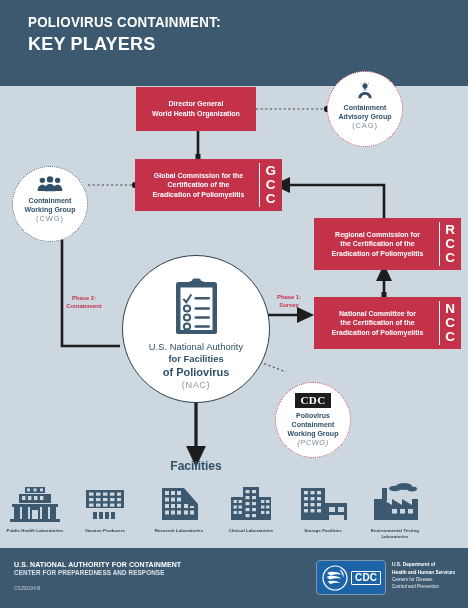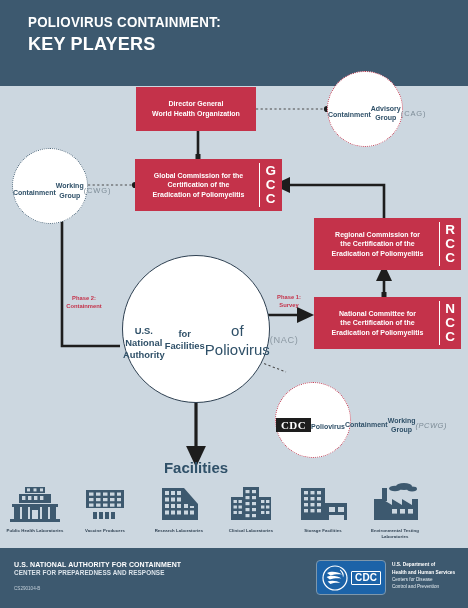--- a/index.html
+++ b/index.html
@@ -47,36 +47,36 @@
     font-size:13.5px;font-weight:bold;line-height:1.02;color:#fff;
     padding-left:6px;
   }
   .acr:before{
     content:"";position:absolute;left:0;top:8%;width:1px;height:84%;
     background:#fff;
   }
   
   .circle{
     position:absolute;border-radius:50%;background:#fff;
-    display:flex;align-items:center;justify-content:flex-start;
+    display:flex;flex-direction:column;align-items:center;justify-content:flex-start;
     box-sizing:border-box;text-align:center;
   }
   .circle.dotted-red{border:1.4px dotted #c4324a;}
   .circle.dotted-blue{border:1.4px dotted #3d596f;}
   .circle.solid-dark{border:1.4px solid #2f4152;}
   .c-label{font-size:7px;font-weight:bold;color:#2f5068;line-height:1.3;}
   .c-abbr{font-size:7.5px;font-weight:normal;color:#7d8c97;letter-spacing:.9px;}
   
   .phase{
     position:absolute;font-size:5.8px;font-weight:bold;color:#c4324a;
     line-height:1.35;text-align:center;
   }
   
   .fac-title{
-    position:absolute;font-size:15px;font-weight:bold;color:#2f5068;
+    position:absolute;font-size:12px;font-weight:bold;color:#2f5068;
     text-align:center;
   }
   .fac{
     position:absolute;width:66px;text-align:center;
   }
   .fac .fc-lbl{
     font-size:4.3px;font-weight:bold;color:#2f4152;line-height:1.3;
     margin-top:2px;letter-spacing:.1px;
   }
   
@@ -191,21 +191,21 @@
           <rect x="10.4" y="10" width="3.2" height="1.1"></rect>
           <rect x="10.7" y="11.5" width="2.6" height="0.9"></rect>
           <path d="M4 22 C4 17.2 7.5 14.4 12 14.4 C16.5 14.4 20 17.2 20 22 L16.6 22 C16.6 19.2 14.6 17.6 12 17.6 C9.4 17.6 7.4 19.2 7.4 22 Z"></path>
         </g>
       </svg>
       <div class="c-label" style="margin-top:3px;">Containment</div>
       <div class="c-label">Advisory Group</div>
       <div class="c-abbr">(CAG)</div>
     </div>
 
-    <div class="circle dotted-blue" style="left:12px;top:82px;width:76px;height:76px;padding-top:9px;">
+    <div class="circle dotted-blue" style="left:12px;top:100px;width:76px;height:76px;padding-top:9px;">
       <svg width="26" height="16" viewBox="0 0 34 20">
         <g fill="#2f5068">
           <circle cx="7" cy="5.2" r="3.5"></circle>
           <path d="M0.8 19 C0.8 13.8 3.6 11 7 11 C10.4 11 13.2 13.8 13.2 19 Z"></path>
           <circle cx="27" cy="5.2" r="3.5"></circle>
           <path d="M20.8 19 C20.8 13.8 23.6 11 27 11 C30.4 11 33.2 13.8 33.2 19 Z"></path>
           <circle cx="17" cy="4" r="4.2"></circle>
           <path d="M9.6 19.5 C9.6 13.2 12.9 10 17 10 C21.1 10 24.4 13.2 24.4 19.5 Z"></path>
         </g>
       </svg>
@@ -265,23 +265,23 @@
           <path d="M11 20.2 L13.2 22.6 L17.6 15.8 L19.1 17 L13.4 26 L9.6 21.6 Z"></path>
           <rect x="21.5" y="19" width="15.5" height="2.6" rx="1.3"></rect>
           <circle cx="14" cy="30.5" r="3.1" fill="none" stroke="#3d596f" stroke-width="2"></circle>
           <rect x="21.5" y="29.2" width="15.5" height="2.6" rx="1.3"></rect>
           <circle cx="14" cy="39.5" r="3.1" fill="none" stroke="#3d596f" stroke-width="2"></circle>
           <rect x="21.5" y="38.2" width="15.5" height="2.6" rx="1.3"></rect>
           <circle cx="14" cy="48.5" r="3.1" fill="none" stroke="#3d596f" stroke-width="2"></circle>
           <rect x="21.5" y="47.2" width="15.5" height="2.6" rx="1.3"></rect>
         </g>
       </svg>
-      <div style="margin-top:6px;font-size:9.4px;font-weight:bold;color:#2f5068;line-height:1.28;">U.S. National Authority</div>
+      <div style="margin-top:6px;font-size:9.4px;font-weight:normal;color:#2f5068;line-height:1.28;">U.S. National Authority</div>
       <div style="font-size:9.4px;font-weight:bold;color:#2f5068;line-height:1.28;">for Facilities</div>
-      <div style="font-size:15px;font-weight:normal;color:#2f5068;line-height:1.28;">of Poliovirus</div>
+      <div style="font-size:11px;font-weight:bold;color:#2f5068;line-height:1.28;">of Poliovirus</div>
       <div style="font-size:9.2px;color:#8b98a2;letter-spacing:.6px;line-height:1.35;">(NAC)</div>
     </div>
 
     <div class="circle dotted-red" style="left:275px;top:316px;width:76px;height:76px;padding-top:10px;">
       <div style="background:#1d1d1d;color:#fff;font-size:11px;font-weight:bold;letter-spacing:.4px;
                   padding:1px 5px;line-height:1.18;font-family:'Liberation Serif',serif;">CDC</div>
       <div class="c-label" style="margin-top:3px;">Poliovirus</div>
       <div class="c-label">Containment</div>
       <div class="c-label">Working Group</div>
       <div class="c-abbr" style="letter-spacing:.5px;font-style:italic;">(PCWG)</div>

